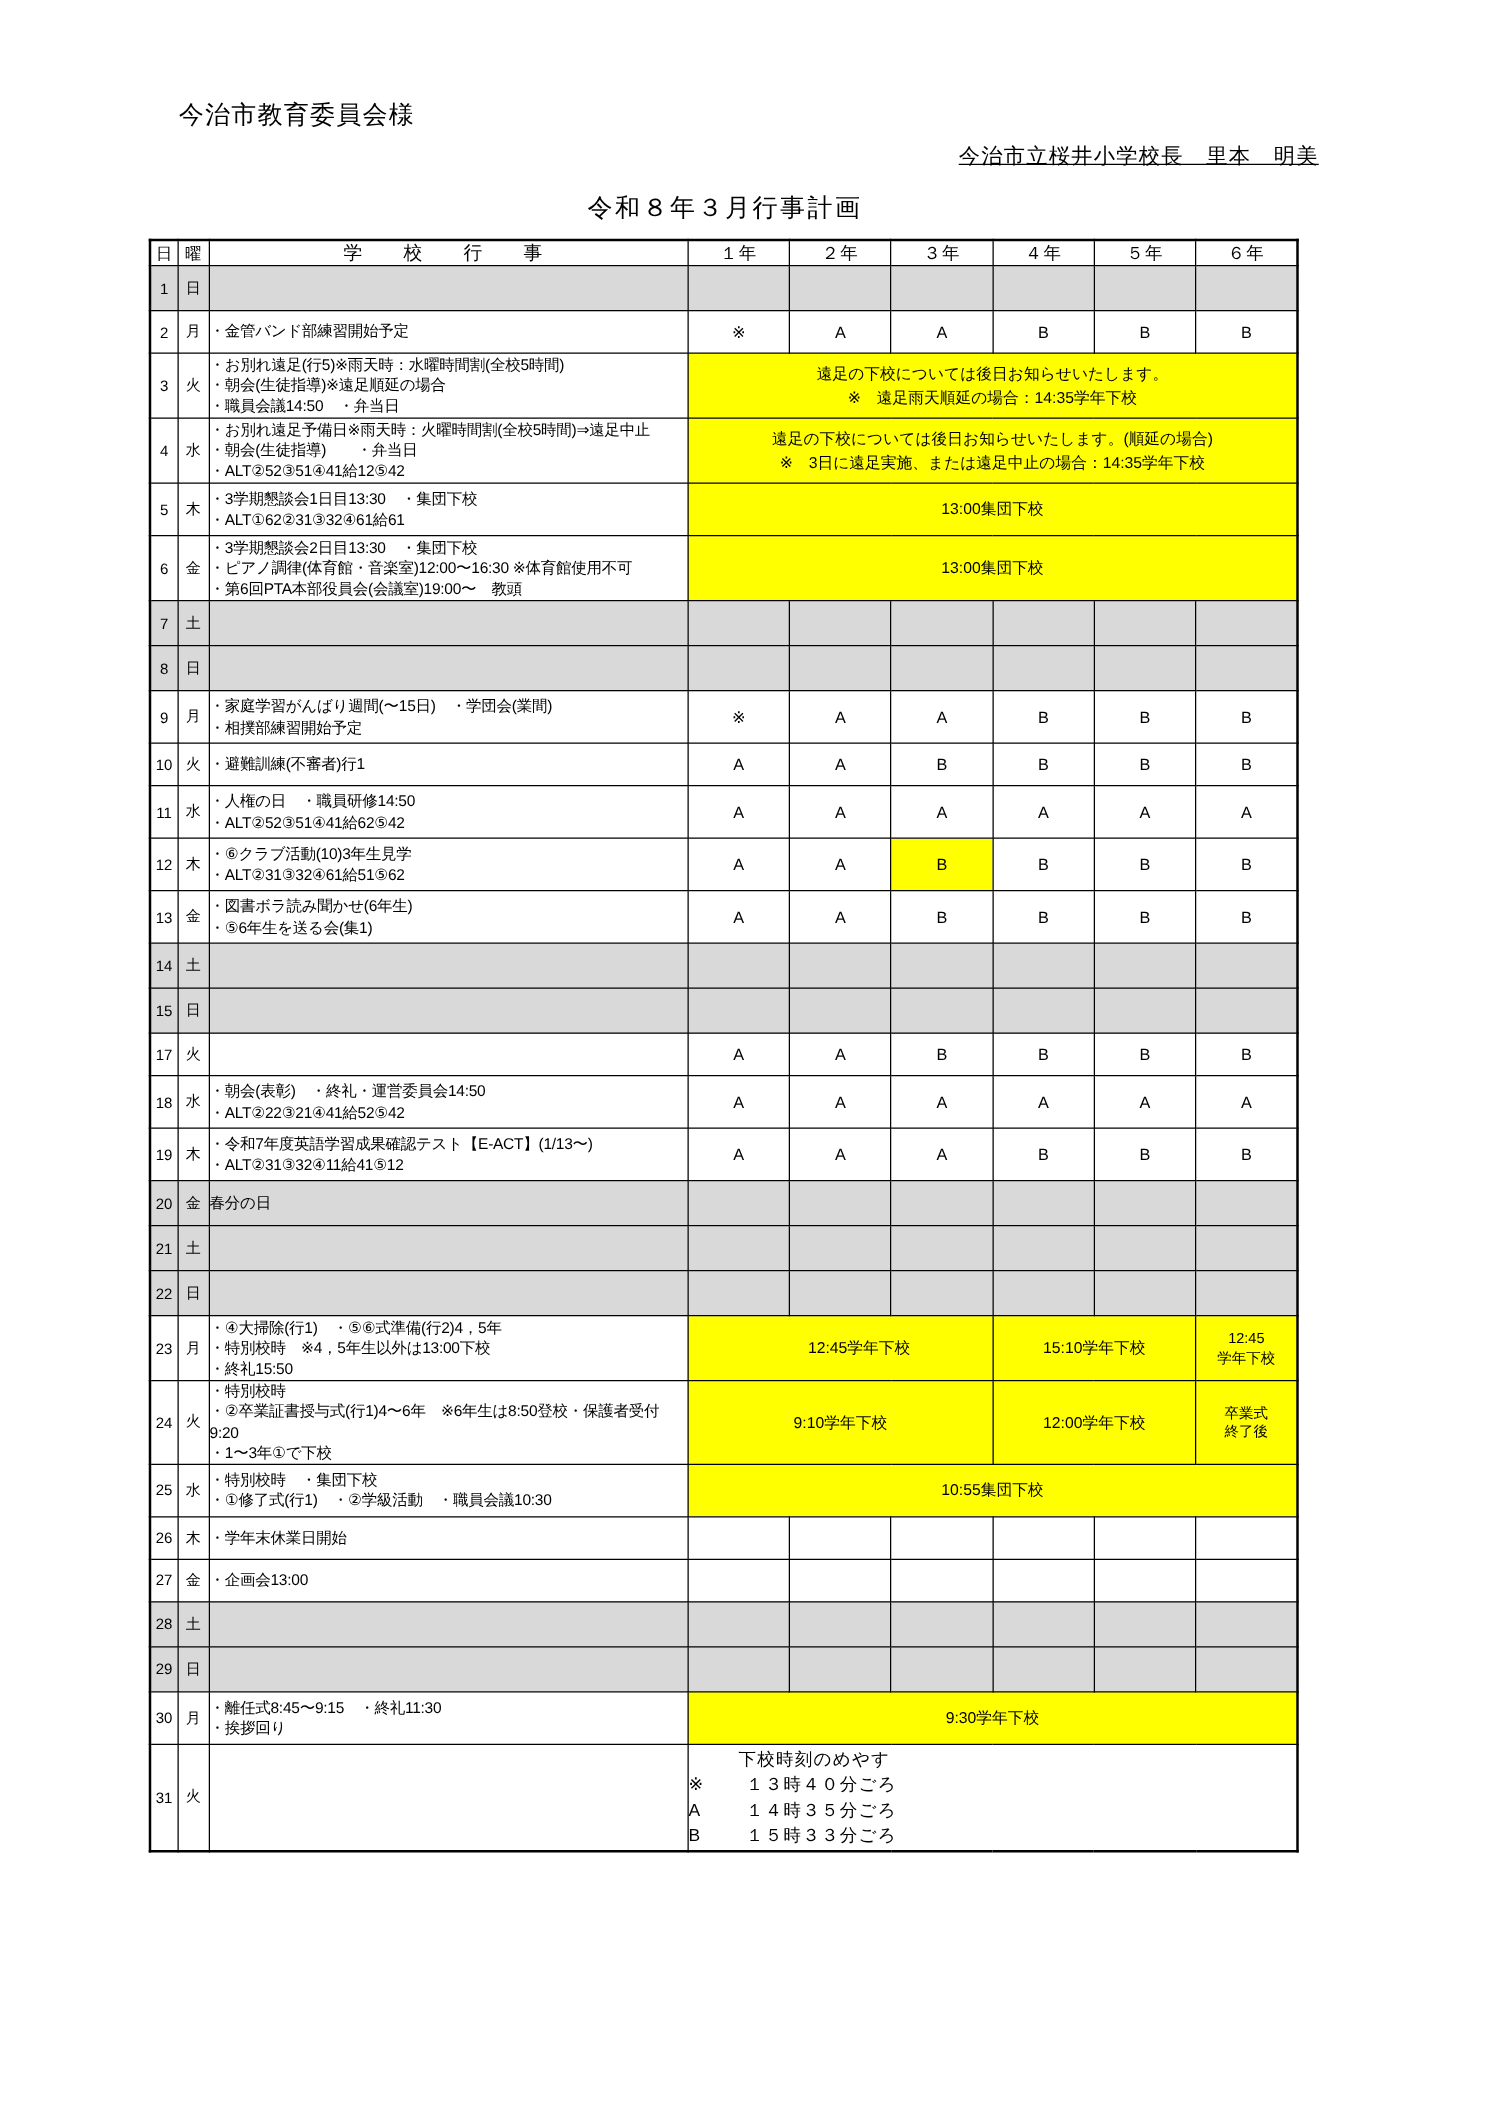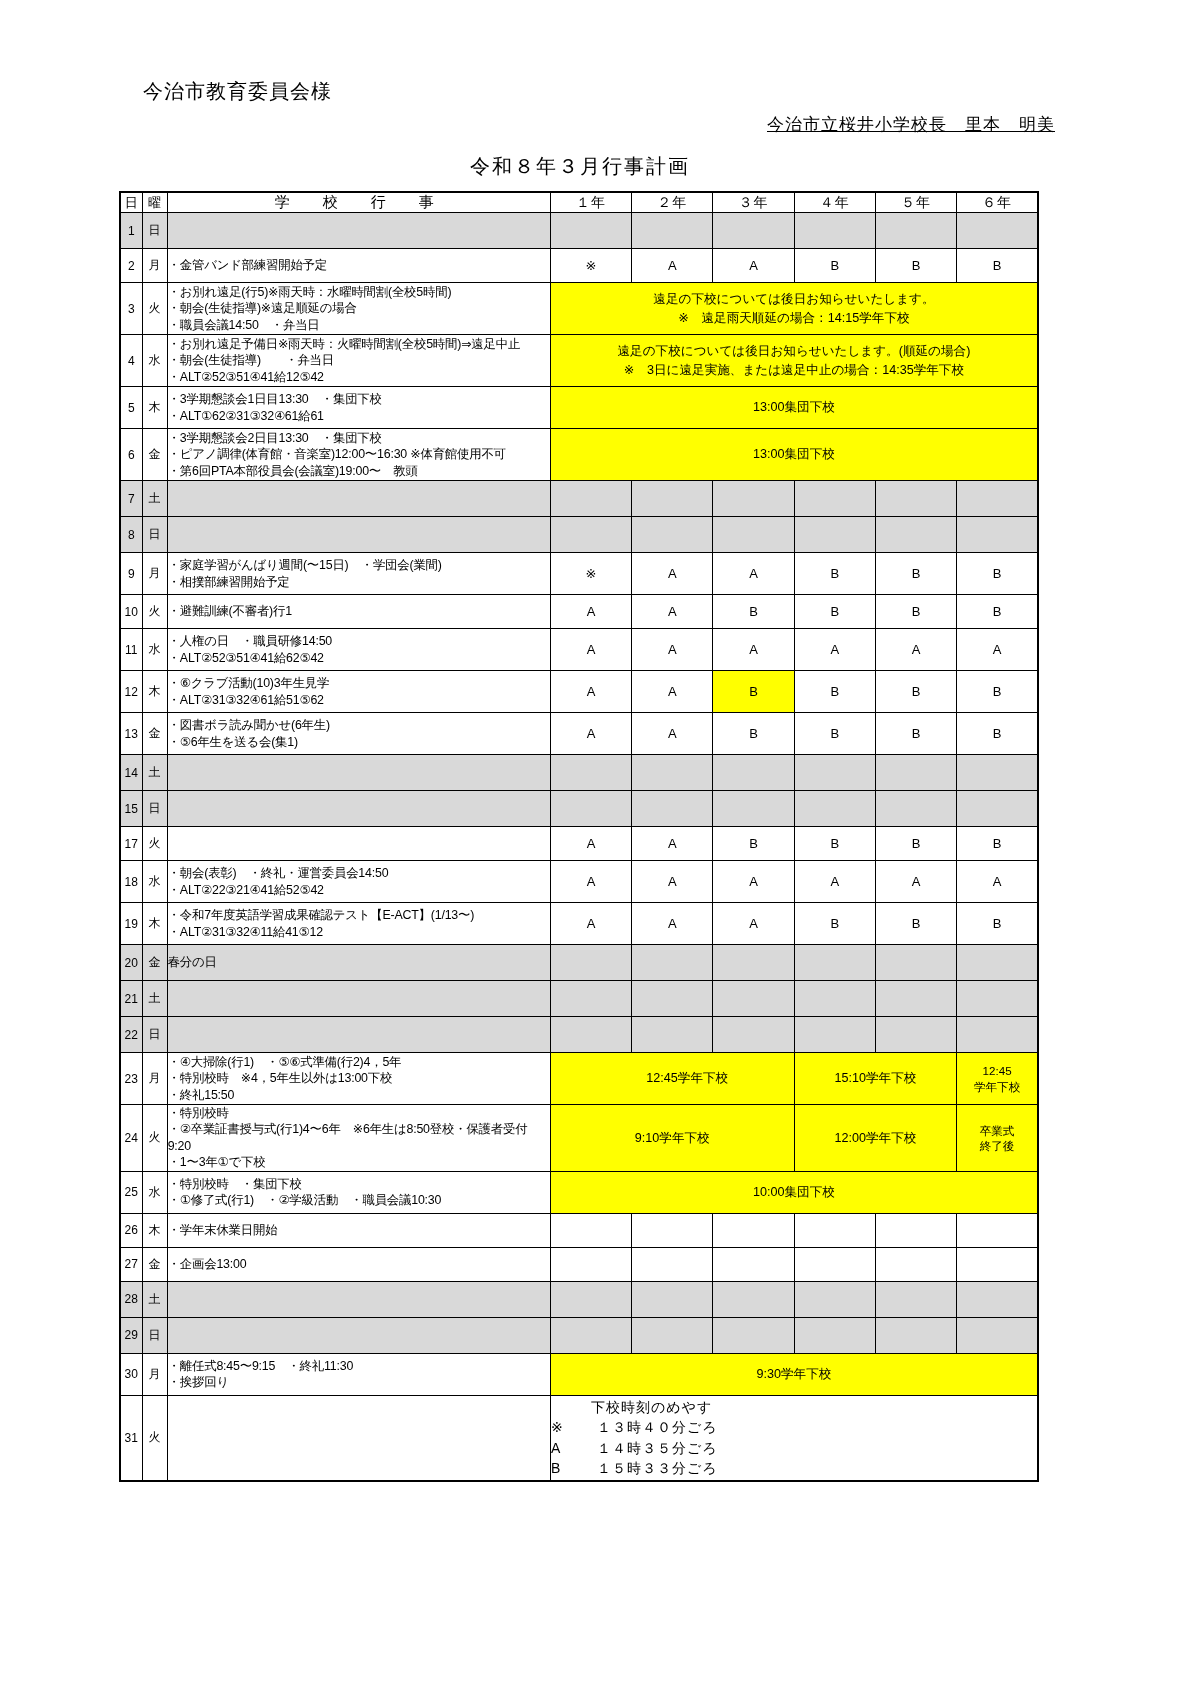--- a/index.html
+++ b/index.html
@@ -160,21 +160,21 @@
           <td class="grade">B</td>
           <td class="grade">B</td>
         </tr>
         <tr style="height: 52px;">
           <td class="day">3</td>
           <td class="wd">火</td>
           <td class="ev" style="white-space: pre-line;">・お別れ遠足(行5)※雨天時：水曜時間割(全校5時間)
 ・朝会(生徒指導)※遠足順延の場合
 ・職員会議14:50　・弁当日</td>
           <td colspan="6" class="yellow" style="white-space: pre-line;">遠足の下校については後日お知らせいたします。
-※　遠足雨天順延の場合：14:15学年下校</td>
+※　遠足雨天順延の場合：14:35学年下校</td>
         </tr>
         <tr style="height: 52px;">
           <td class="day">4</td>
           <td class="wd">水</td>
           <td class="ev" style="white-space: pre-line;">・お別れ遠足予備日※雨天時：火曜時間割(全校5時間)⇒遠足中止
 ・朝会(生徒指導)　　・弁当日
 ・ALT②52③51④41給12⑤42</td>
           <td colspan="6" class="yellow" style="white-space: pre-line;">遠足の下校については後日お知らせいたします。(順延の場合)
 ※　3日に遠足実施、または遠足中止の場合：14:35学年下校</td>
         </tr>
@@ -384,21 +384,21 @@
           <td colspan="3" class="yellow" style="white-space: pre-line;">9:10学年下校</td>
           <td colspan="2" class="yellow" style="white-space: pre-line;">12:00学年下校</td>
           <td colspan="1" class="yellow small" style="white-space: pre-line;">卒業式
 終了後</td>
         </tr>
         <tr style="height: 42px;">
           <td class="day">25</td>
           <td class="wd">水</td>
           <td class="ev" style="white-space: pre-line;">・特別校時　・集団下校
 ・①修了式(行1)　・②学級活動　・職員会議10:30</td>
-          <td colspan="6" class="yellow" style="white-space: pre-line;">10:00集団下校</td>
+          <td colspan="6" class="yellow" style="white-space: pre-line;">10:55集団下校</td>
         </tr>
         <tr style="height: 34px;">
           <td class="day">26</td>
           <td class="wd">木</td>
           <td class="ev" style="white-space: pre-line;">・学年末休業日開始</td>
           <td class="grade"></td>
           <td class="grade"></td>
           <td class="grade"></td>
           <td class="grade"></td>
           <td class="grade"></td>

